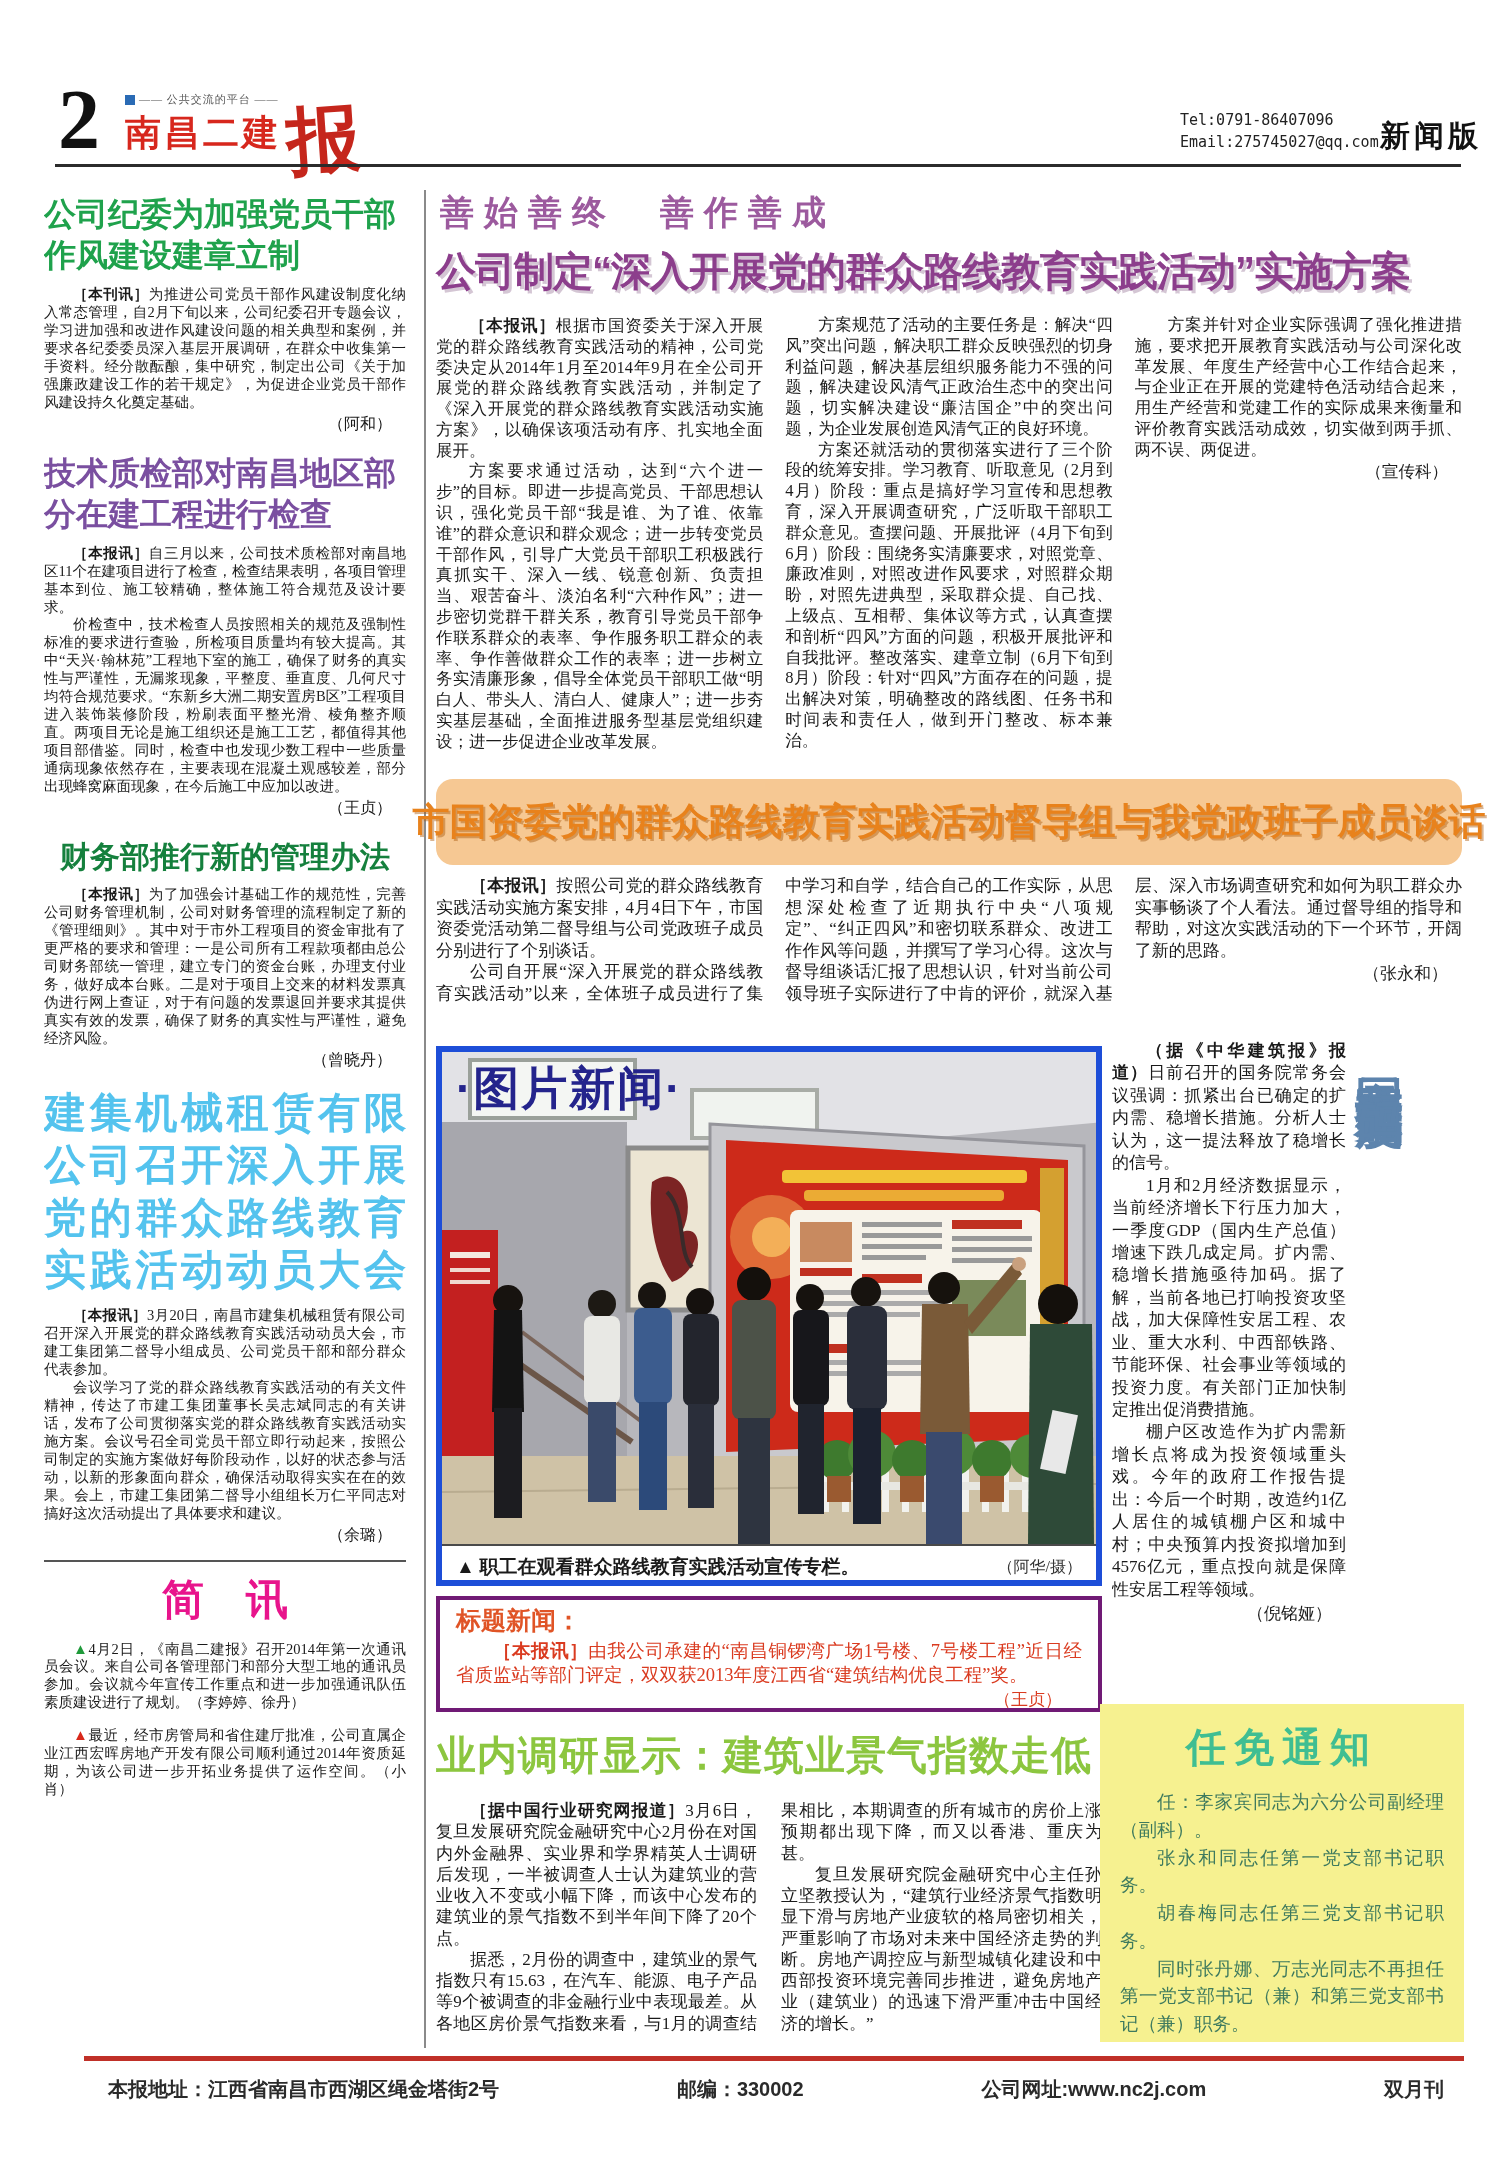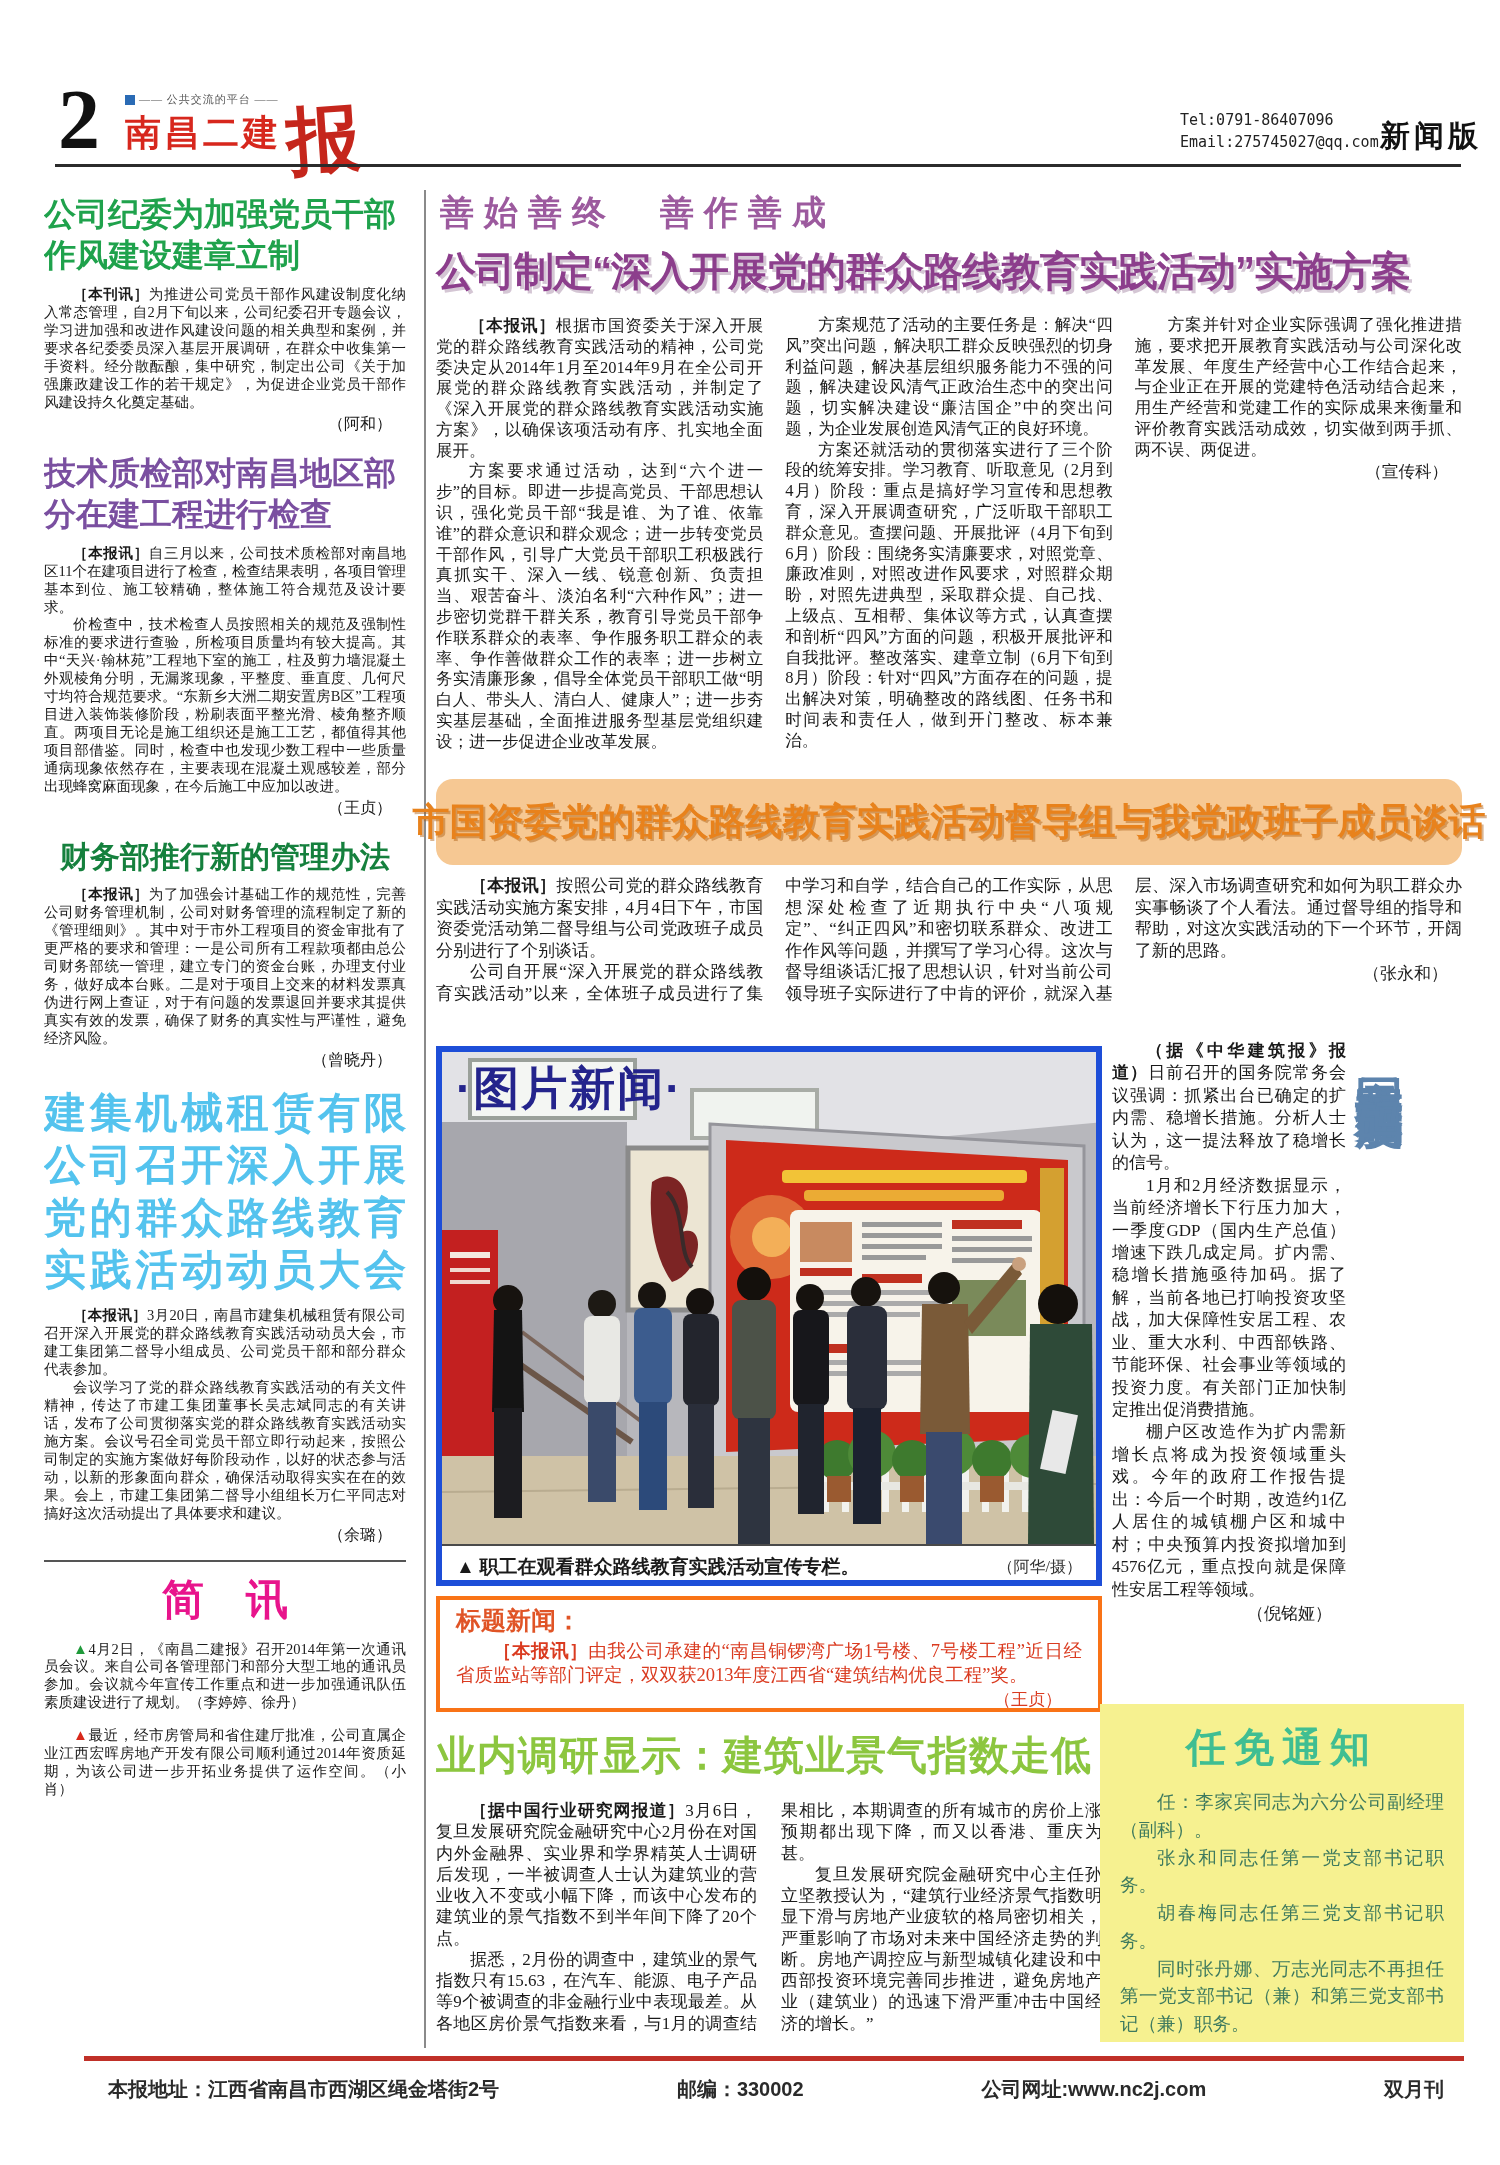--- a/index.html
+++ b/index.html
@@ -47,21 +47,21 @@
             font-size:17px;line-height:1.27;text-align:justify;}
   
   .photo-block{position:absolute;left:436px;top:1046px;width:666px;height:540px;border:6px solid #1d4ed8;box-sizing:border-box;background:#fff;}
   .photo-scene{position:relative;width:100%;height:492px;overflow:hidden;}
   .photo-label{position:absolute;left:14px;top:6px;font-size:46px;font-weight:bold;color:#24248c;
                font-family:"Liberation Sans",sans-serif;letter-spacing:2px;}
   .photo-caption{height:44px;border-top:2px solid #4a4a4a;display:flex;align-items:center;justify-content:space-between;padding:0 14px;box-sizing:border-box;}
   .caption-text{font-size:19px;font-weight:bold;}
   .caption-credit{font-size:16px;color:#333;}
   
-  .headline-box{position:absolute;left:436px;top:1596px;width:666px;height:116px;border:4px solid #f97316;
+  .headline-box{position:absolute;left:436px;top:1596px;width:666px;height:116px;border:4px solid #701a75;
                 box-sizing:border-box;padding:4px 16px 2px 16px;}
   .hb-title{font-size:25px;font-weight:bold;color:#e05426;font-family:"Liberation Sans",sans-serif;margin:0;}
   .hb-body{font-size:18.5px;line-height:1.32;color:#da3b20;text-align:justify;text-indent:2em;margin:2px 0 0 0;}
   .hb-byline{display:block;text-align:right;color:#da3b20;font-size:17px;padding-right:20px;}
   
   .bottom-title{position:absolute;left:436px;top:1728px;width:666px;font-size:40px;font-weight:900;color:#8cc63f;
                 font-family:"Liberation Sans",sans-serif;letter-spacing:1px;margin:0;white-space:nowrap;}
   .bottom-body{position:absolute;left:436px;top:1800px;width:666px;height:248px;overflow:hidden;
                column-count:2;column-gap:24px;column-fill:auto;font-size:17px;line-height:1.25;text-align:justify;}
   
@@ -100,21 +100,21 @@
   <div class="header-rule"></div>
   <div class="col-divider"></div>
 
   <div class="left-col">
     <h2 class="t-green">公司纪委为加强党员干部作风建设建章立制</h2>
     <p><strong class="lead">［本刊讯］</strong><span>为推进公司党员干部作风建设制度化纳入常态管理，自2月下旬以来，公司纪委召开专题会议，学习进加强和改进作风建设问题的相关典型和案例，并要求各纪委委员深入基层开展调研，在群众中收集第一手资料。经分散酝酿，集中研究，制定出公司《关于加强廉政建设工作的若干规定》，为促进企业党员干部作风建设持久化奠定基础。</span></p>
     <span class="byline">（阿和）</span>
 
     <h2 class="t-purple">技术质检部对南昌地区部分在建工程进行检查</h2>
     <p><strong class="lead">［本报讯］</strong><span>自三月以来，公司技术质检部对南昌地区11个在建项目进行了检查，检查结果表明，各项目管理基本到位、施工较精确，整体施工符合规范及设计要求。</span></p>
-    <p>价检查中，技术检查人员按照相关的规范及强制性标准的要求进行查验，所检项目质量均有较大提高。其中“天兴·翰林苑”工程地下室的施工，柱及剪力墙混凝土外观棱角分明，无漏浆现象，平整度、垂直度、几何尺寸均符合规范要求。“东新乡大洲二期安置房B区”工程项目进入装饰装修阶段，粉刷表面平整光滑、棱角整齐顺直。两项目无论是施工组织还是施工工艺，都值得其他项目部借鉴。同时，检查中也发现少数工程中一些质量通病现象依然存在，主要表现在混凝土观感较差，部分出现蜂窝麻面现象，在今后施工中应加以改进。</p>
+    <p>价检查中，技术检查人员按照相关的规范及强制性标准的要求进行查验，所检项目质量均有较大提高。其中“天兴·翰林苑”工程地下室的施工，确保了财务的真实性与严谨性，无漏浆现象，平整度、垂直度、几何尺寸均符合规范要求。“东新乡大洲二期安置房B区”工程项目进入装饰装修阶段，粉刷表面平整光滑、棱角整齐顺直。两项目无论是施工组织还是施工工艺，都值得其他项目部借鉴。同时，检查中也发现少数工程中一些质量通病现象依然存在，主要表现在混凝土观感较差，部分出现蜂窝麻面现象，在今后施工中应加以改进。</p>
     <span class="byline">（王贞）</span>
 
     <h2 class="t-red">财务部推行新的管理办法</h2>
     <p><strong class="lead">［本报讯］</strong><span>为了加强会计基础工作的规范性，完善公司财务管理机制，公司对财务管理的流程制定了新的《管理细则》。其中对于市外工程项目的资金审批有了更严格的要求和管理：一是公司所有工程款项都由总公司财务部统一管理，建立专门的资金台账，办理支付业务，做好成本台账。二是对于项目上交来的材料发票真伪进行网上查证，对于有问题的发票退回并要求其提供真实有效的发票，确保了财务的真实性与严谨性，避免经济风险。</span></p>
     <span class="byline">（曾晓丹）</span>
 
     <h2 class="t-blue">建集机械租赁有限公司召开深入开展党的群众路线教育实践活动动员大会</h2>
     <p><strong class="lead">［本报讯］</strong><span>3月20日，南昌市建集机械租赁有限公司召开深入开展党的群众路线教育实践活动动员大会，市建工集团第二督导小组成员、公司党员干部和部分群众代表参加。</span></p>
     <p>会议学习了党的群众路线教育实践活动的有关文件精神，传达了市建工集团董事长吴志斌同志的有关讲话，发布了公司贯彻落实党的群众路线教育实践活动实施方案。会议号召全司党员干部立即行动起来，按照公司制定的实施方案做好每阶段动作，以好的状态参与活动，以新的形象面向群众，确保活动取得实实在在的效果。会上，市建工集团第二督导小组组长万仁平同志对搞好这次活动提出了具体要求和建议。</p>
     <span class="byline">（余璐）</span>

